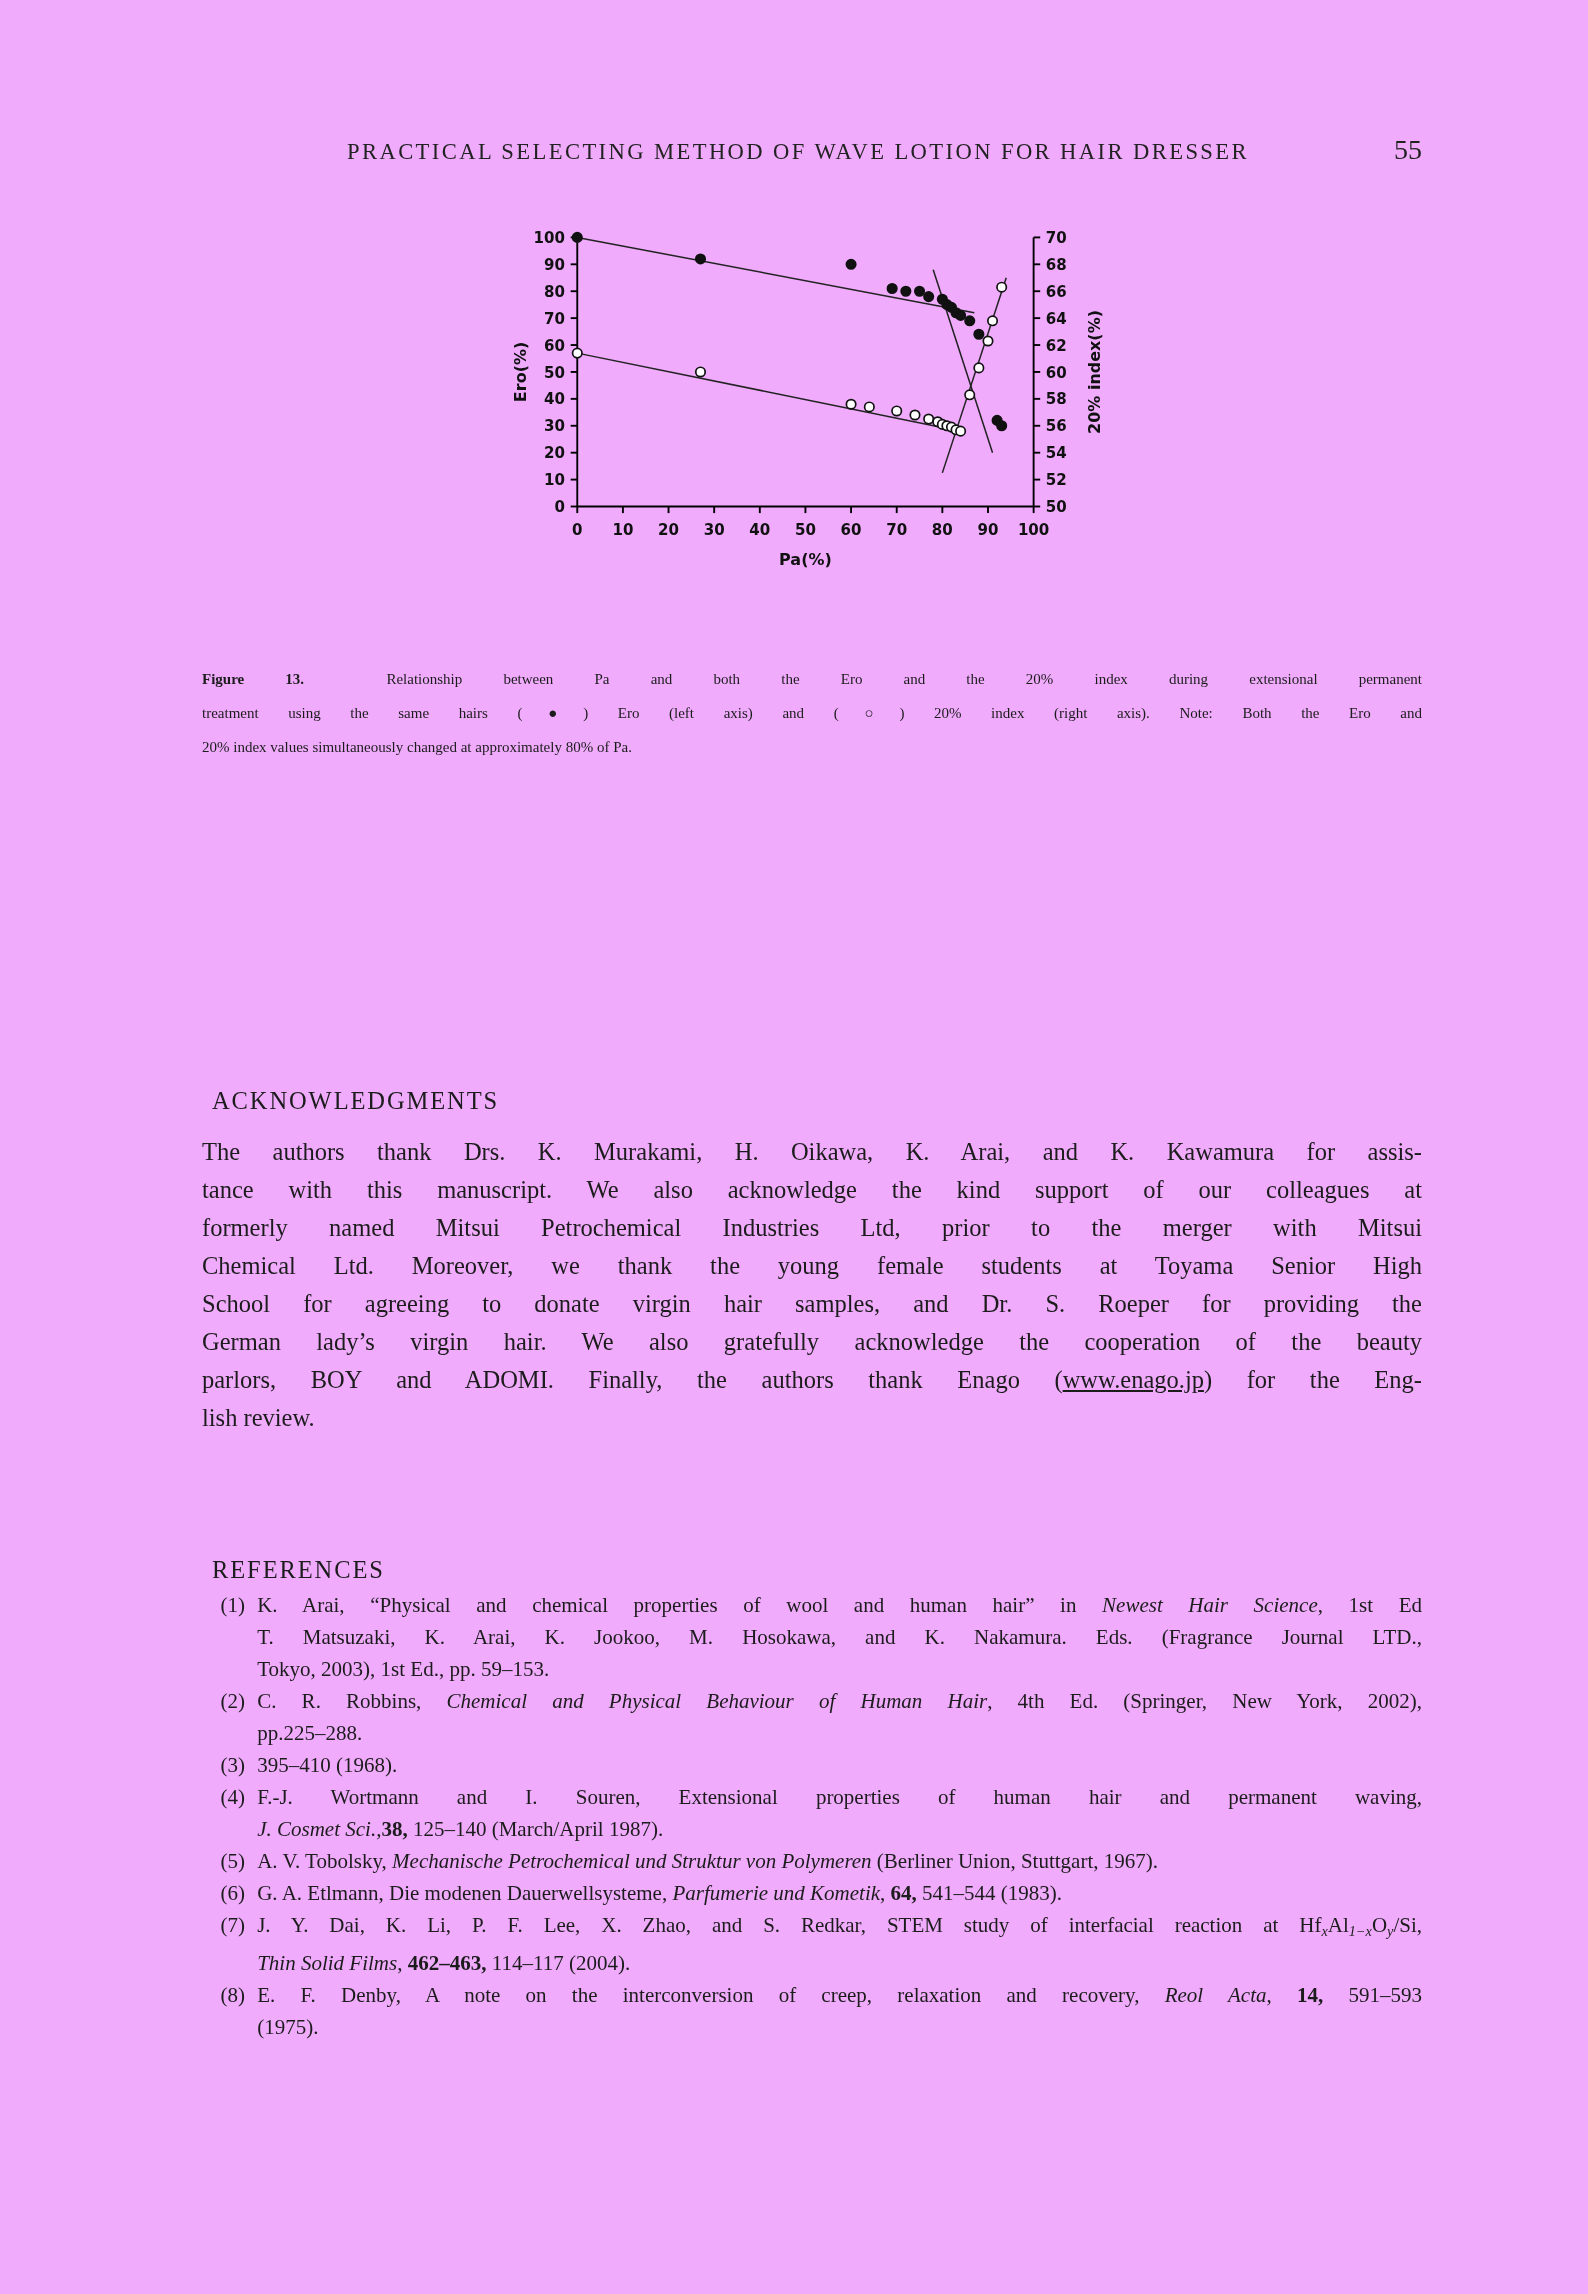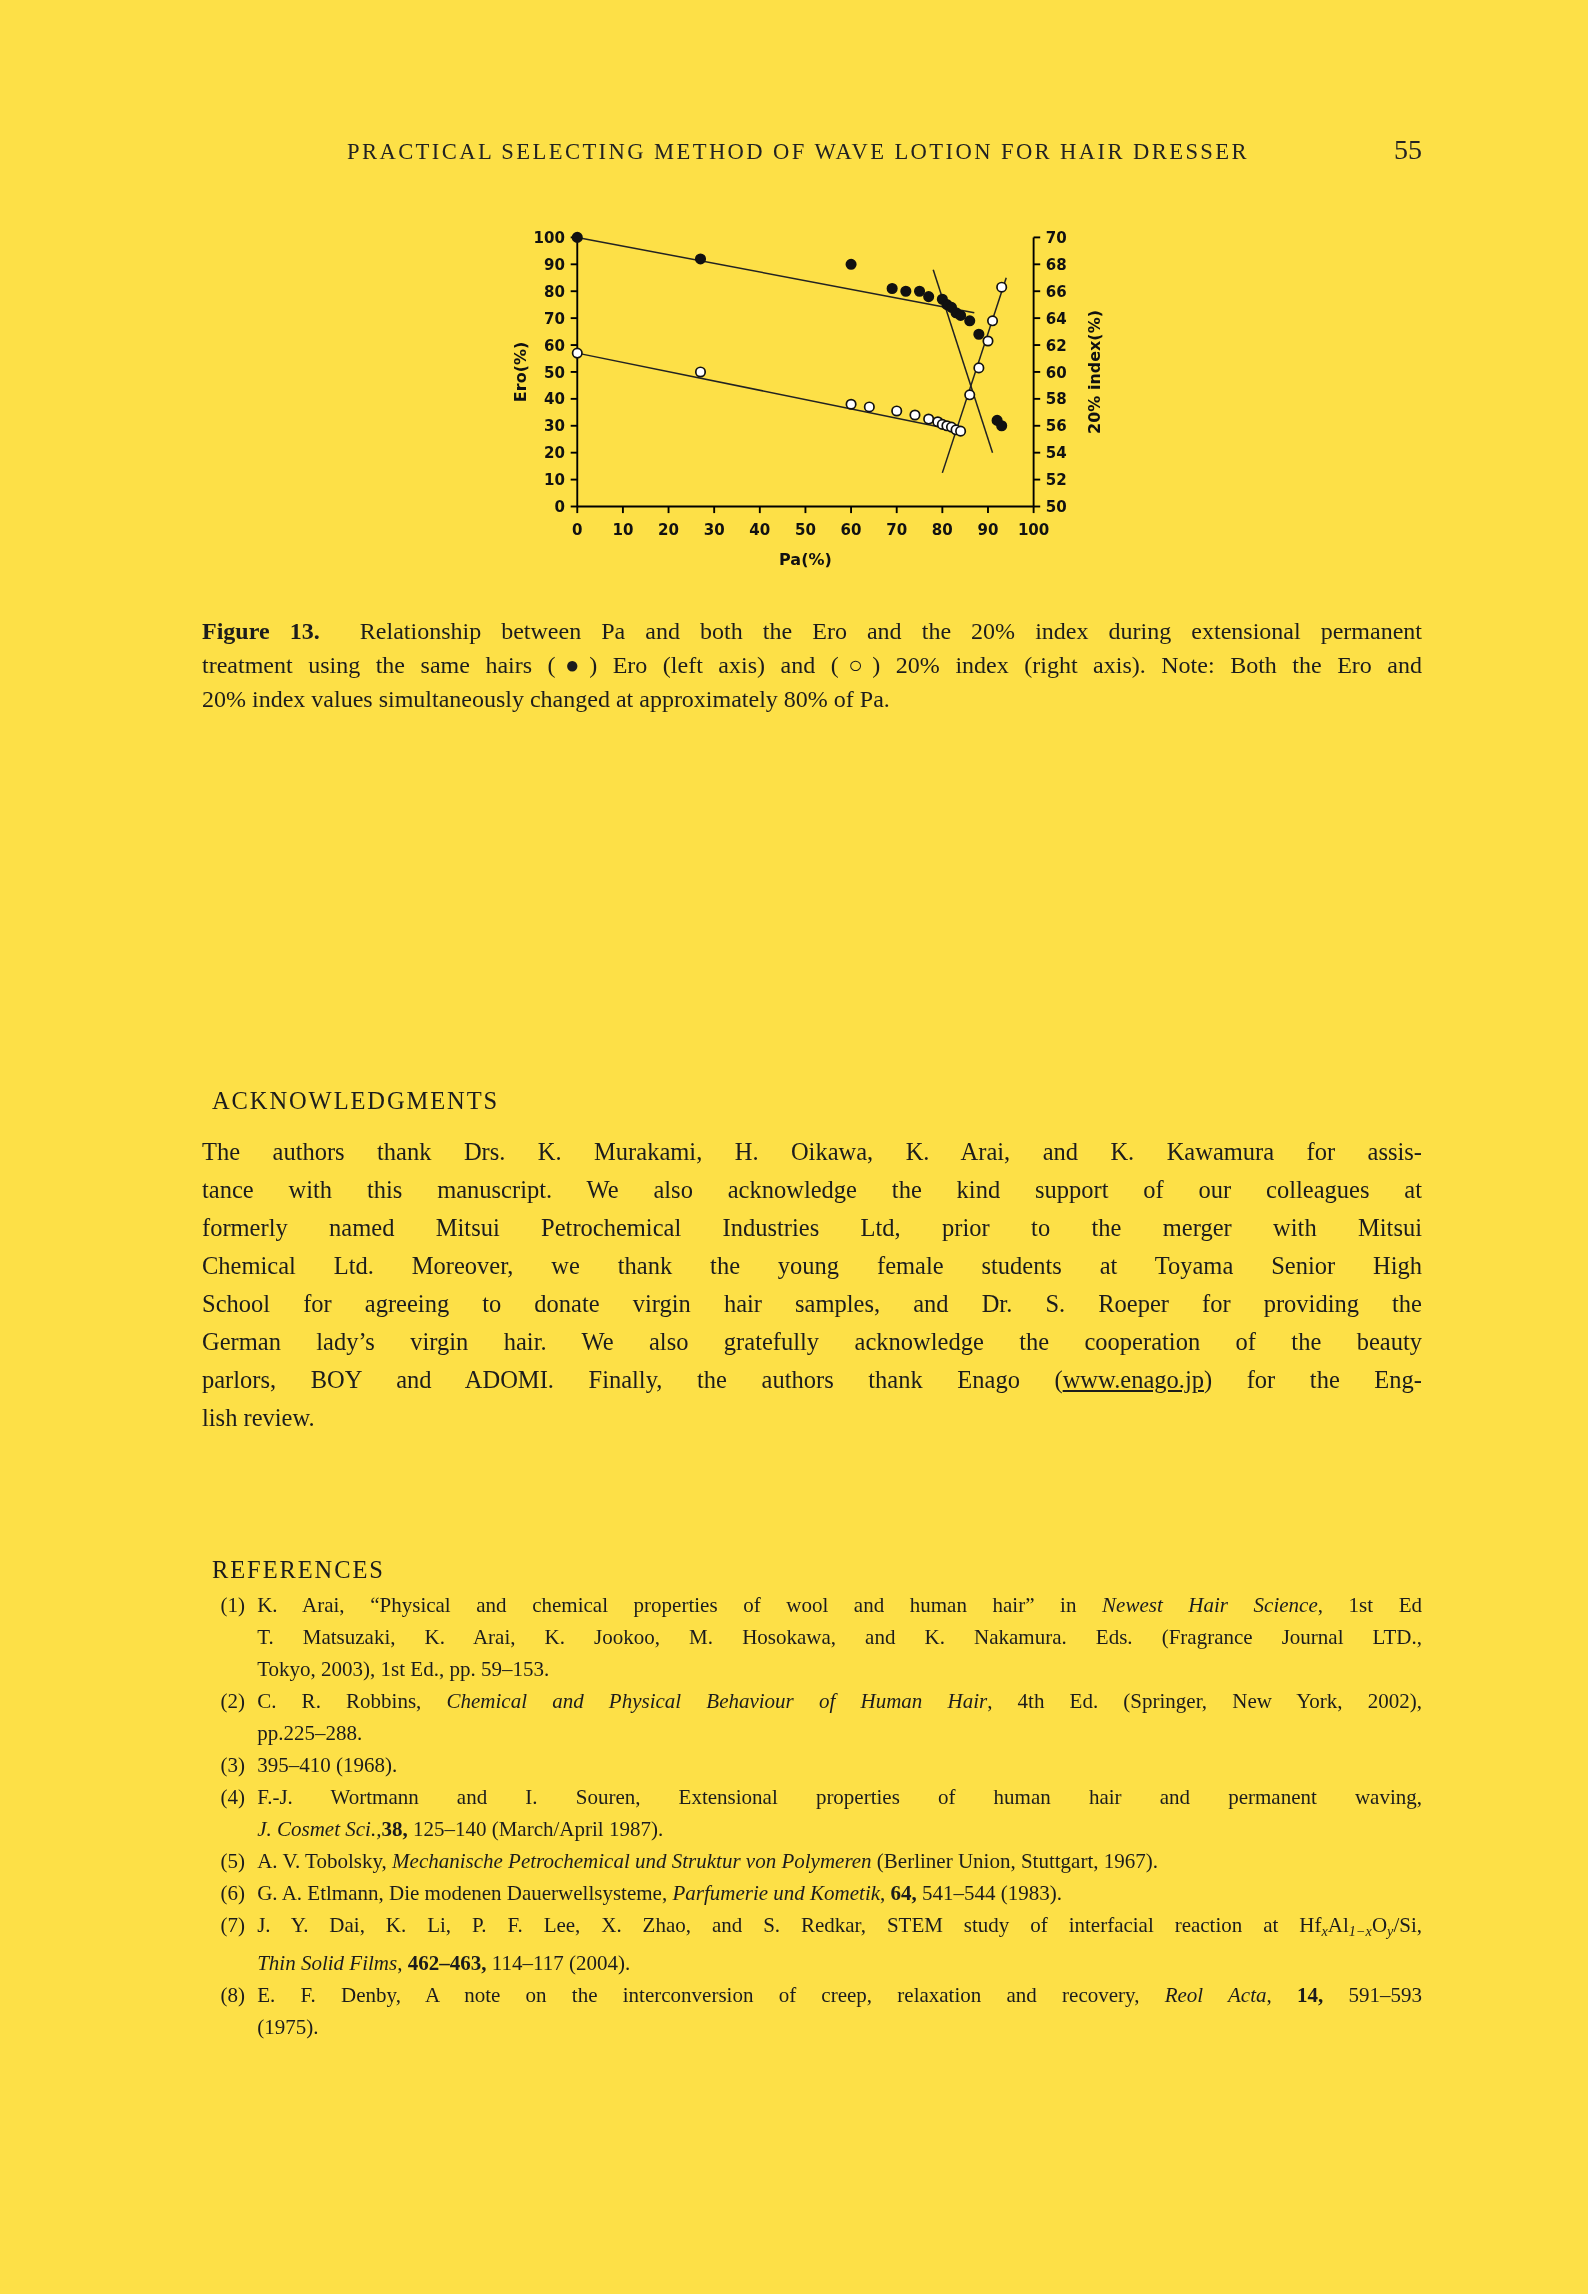--- a/index.html
+++ b/index.html
@@ -1,28 +1,28 @@
 <!DOCTYPE html>
 <html style="font-size:15px"><head>
 <meta charset="utf-8">
 <style>
   html,body { margin:0; padding:0; background:#ffffff; }
   .page {
-    position:relative; width:1589px; height:2295px; background:#fde047;
+    position:relative; width:1589px; height:2295px; background:#f0abfc;
     font-family:"Liberation Serif", serif; color:#1c1c1c; overflow:hidden;
   }
   .abs { position:absolute; left:202px; width:1220px; }
 
   .header { top:134px; display:flex; align-items:baseline; font-size:22.6px; color:#222; }
   .header-title { flex:1; text-align:center; letter-spacing:2.4px; }
   .page-num { letter-spacing:0; font-size:28px; }
 
   .chart-wrap { top:224px; display:flex; justify-content:center; }
 
-  .caption { top:614px; font-size:24px; line-height:34px; }
+  .caption { top:662px; font-size:15px; line-height:34px; }
 
   .paragraph { font-size:24.5px; line-height:38px; }
   #body-par { top:904px; }
   #ack-par  { top:1133px; }
 
   .heading { font-size:24.5px; font-weight:400; letter-spacing:1.9px; margin:10px; }
   #ack-head { top:1077px; }
   #ref-head { top:1546px; }
 
   .refs { top:1589px; font-size:21px; line-height:32px; }

